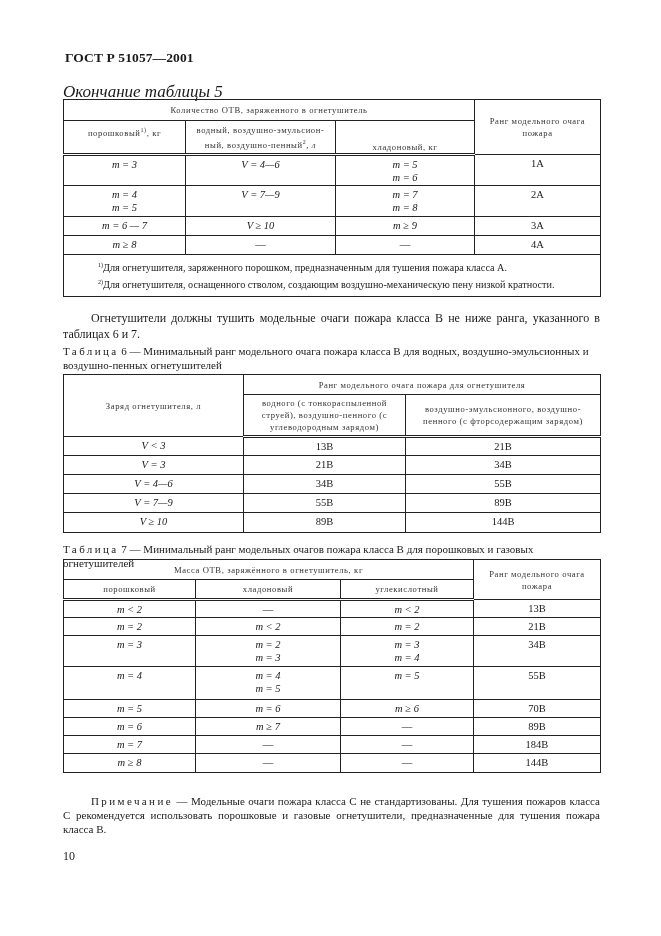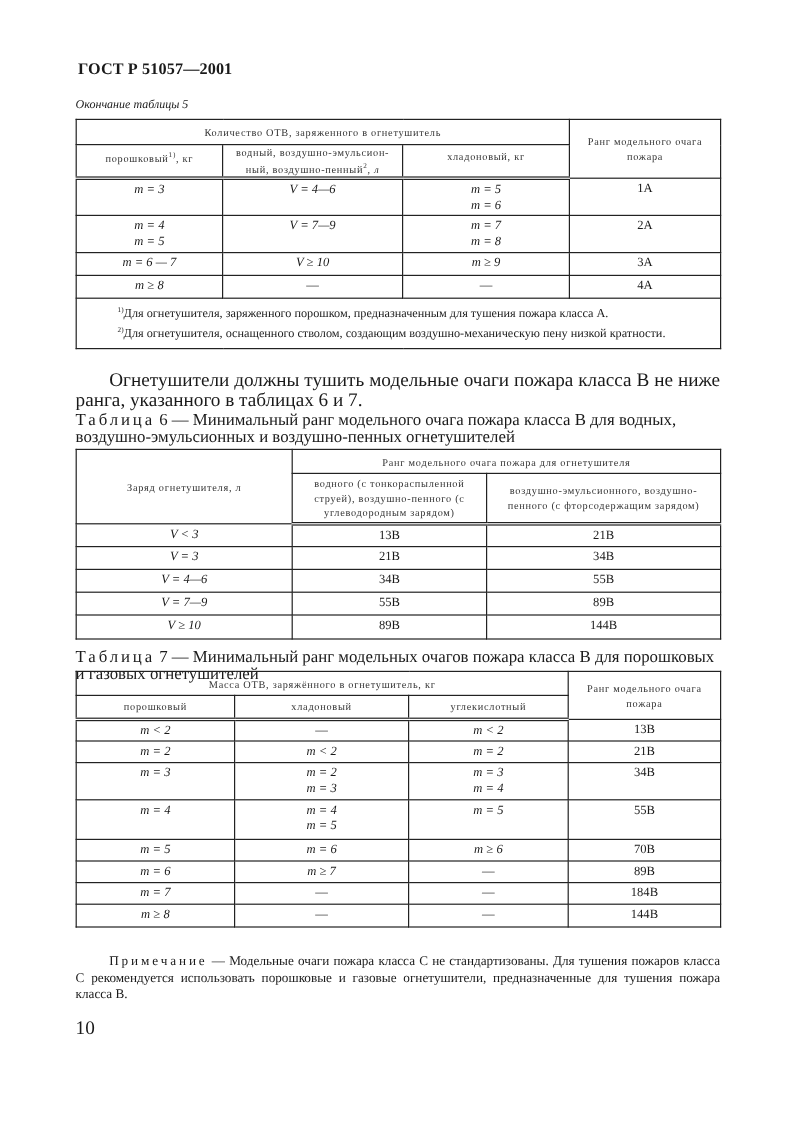--- a/index.html
+++ b/index.html
@@ -3,35 +3,35 @@
 <meta charset="utf-8">
 <style>
   html, body { margin: 0; padding: 0; background: #ffffff; }
   body {
     width: 661px; height: 936px; position: relative; overflow: hidden;
     font-family: "Liberation Serif", "DejaVu Serif", serif;
     color: #1a1a1a;
   }
   .abs { position: absolute; }
   .hdr { left: 65px; top: 50px; font-weight: bold; font-size: 13.5px; letter-spacing: 0.1px; }
-  .ital { font-style: italic; font-size: 10px; }
+  .ital { font-style: italic; font-size: 17px; }
   table { border-collapse: collapse; position: absolute; table-layout: fixed; }
   td, th { border: 1px solid #222; padding: 0; text-align: center; vertical-align: top; font-weight: normal; }
   .thx { font-size: 8.6px; letter-spacing: 0.6px; color: #333; line-height: 12px; vertical-align: middle; }
   .tdx { font-size: 10.5px; line-height: 13px; padding-top: 2px; }
   .m { font-style: italic; }
   tr.dbl td, tr.dbl th { border-bottom: 3px double #222; }
   .foot { font-size: 10.2px; line-height: 14px; text-align: left; padding: 3px 6px 4px 6px; vertical-align: top; }
   .foot p { margin: 0; text-indent: 28px; }
   sup { font-size: 6px; vertical-align: 4px; }
-  .para { font-size: 16px; line-height: 16px; left: 63px; width: 537px; text-align: justify; }
+  .para { font-size: 12px; line-height: 16px; left: 63px; width: 537px; text-align: justify; }
   .para .ind { padding-left: 28px; }
-  .cap { font-size: 14px; line-height: 14px; left: 63px; width: 537px; }
+  .cap { font-size: 11px; line-height: 14px; left: 63px; width: 537px; }
   .spaced { letter-spacing: 2.4px; }
-  .pgnum { left: 63px; top: 849px; font-size: 16px; }
+  .pgnum { left: 63px; top: 849px; font-size: 12px; }
 </style>
 </head>
 <body>
 
 <div class="abs hdr">ГОСТ Р 51057—2001</div>
 <div class="abs ital" style="left:63px; top:82px;">Окончание таблицы 5</div>
 
 <table style="left:63px; top:99px; width:537px;">
   <colgroup>
       <col style="width:122px">
@@ -40,21 +40,21 @@
       <col style="width:126px">
     </colgroup>
   <tbody>
       <tr style="height:21px;">
     <th colspan="3" class="thx">Количество ОТВ, заряженного в огнетушитель</th>
     <th rowspan="2" class="thx">Ранг модельного очага пожара</th>
   </tr>
   <tr class="dbl" style="height:28px;">
     <th class="thx" style="vertical-align:top; padding-top:3px;"><span>порошковый</span><sup>1)</sup><span>, кг</span></th>
     <th class="thx"><span>водный, воздушно-эмульсион-</span><br><span>ный, воздушно-пенный</span><sup>2</sup><span class="m">, л</span></th>
-    <th class="thx" style="vertical-align:top; padding-top:3px;">хладоновый, кг</th>
+    <th class="thx" style="vertical-align:top; padding-top:20px;">хладоновый, кг</th>
   </tr>
   <tr style="height:31px;">
     <td class="tdx m">m = 3</td>
     <td class="tdx m">V = 4—6</td>
     <td class="tdx m"><span>m = 5</span><br><span>m = 6</span></td>
     <td class="tdx">1A</td>
   </tr>
   <tr style="height:31px;">
     <td class="tdx m"><span>m = 4</span><br><span>m = 5</span></td>
     <td class="tdx m">V = 7—9</td>

